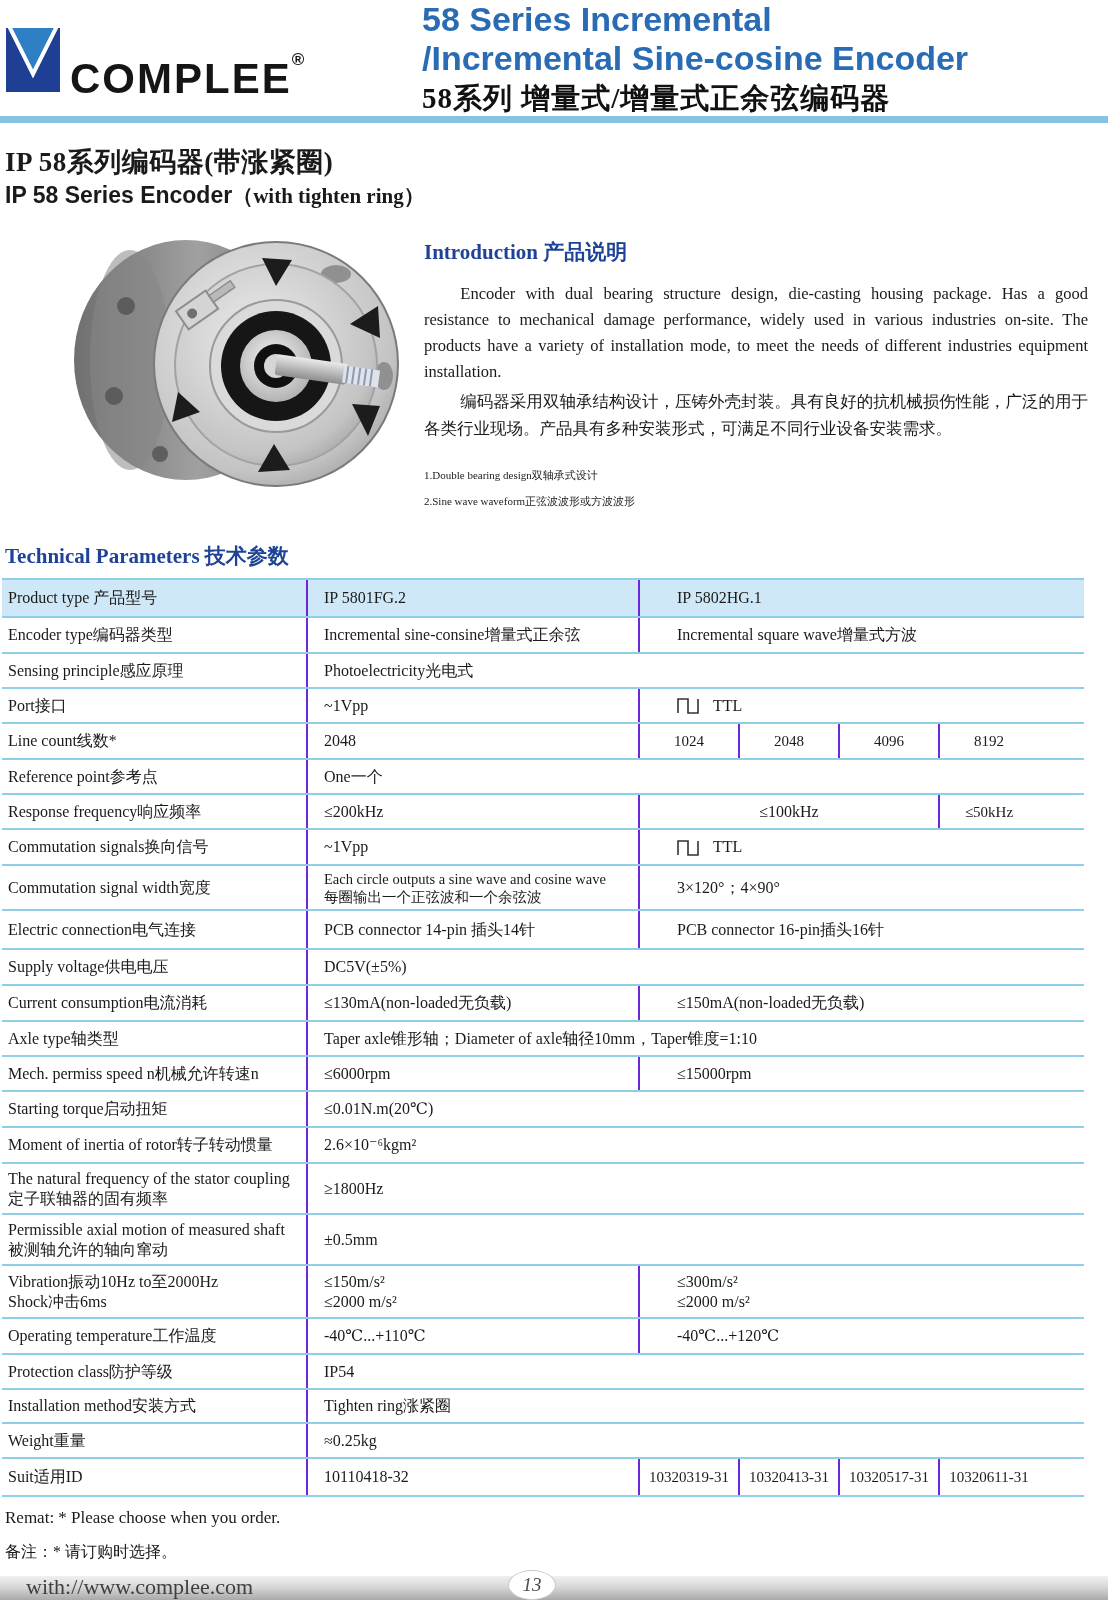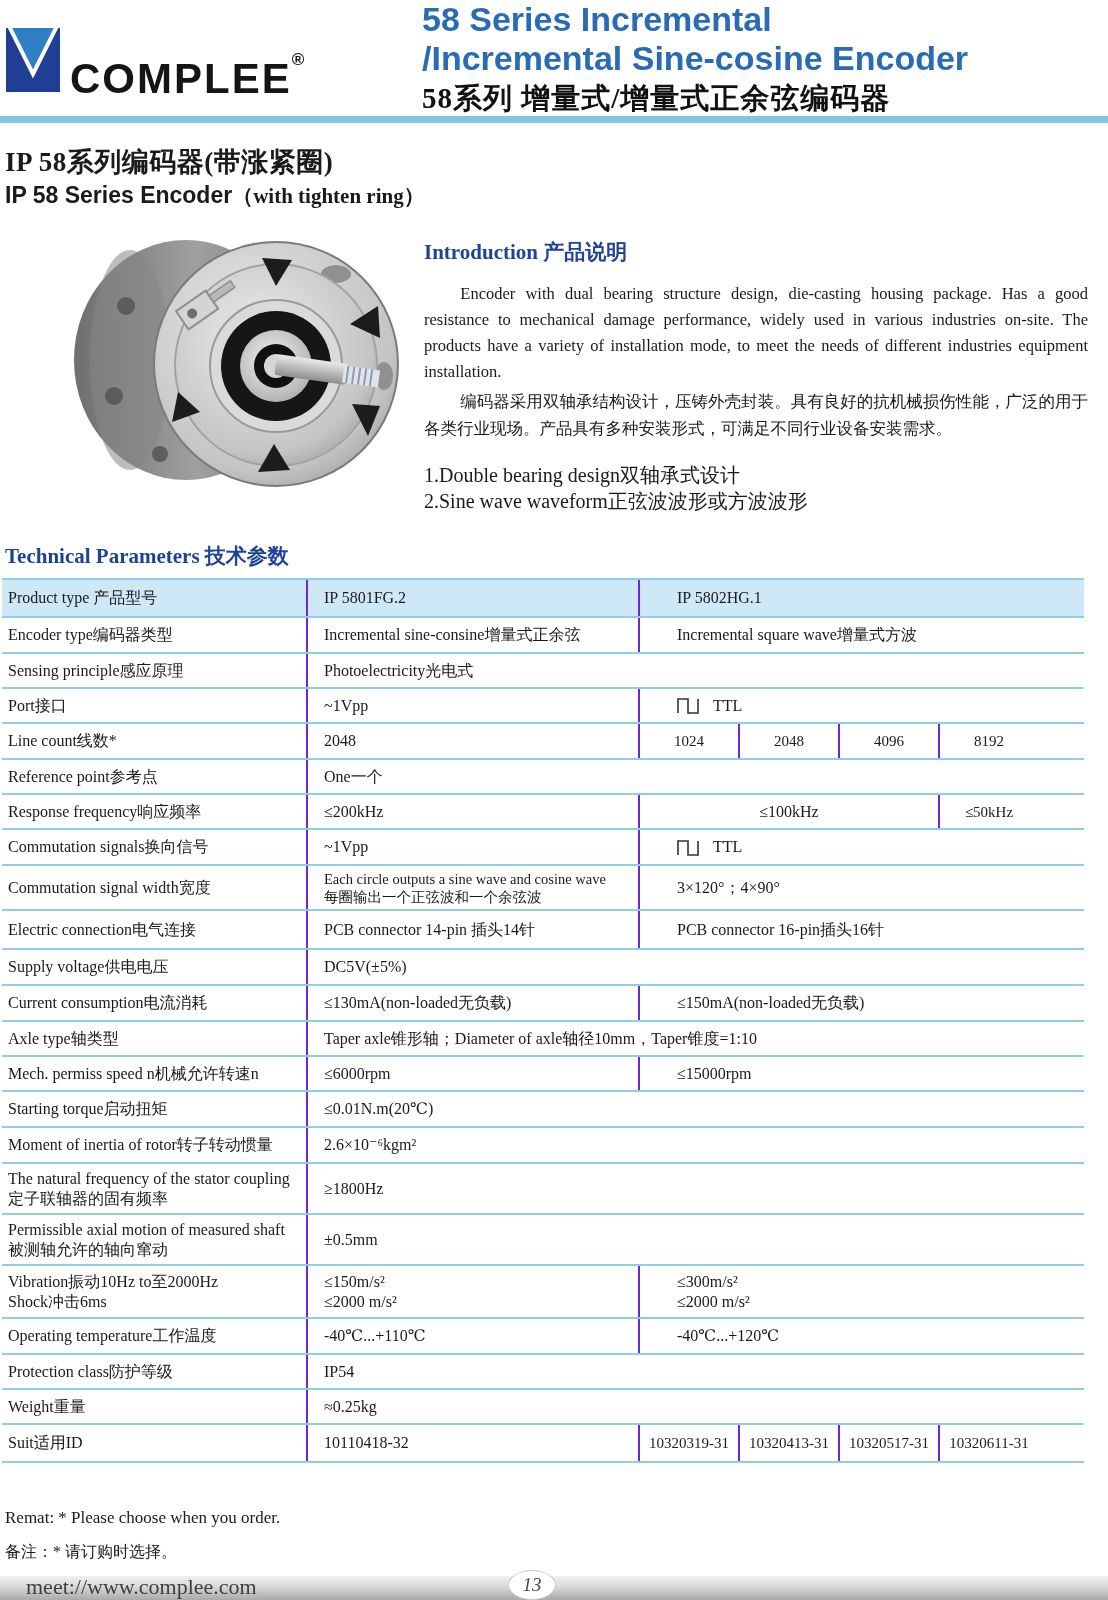--- a/index.html
+++ b/index.html
@@ -26,21 +26,21 @@
 
   
   .photo{position:absolute;left:68px;top:226px;width:352px;height:268px;}
   .intro-col{position:absolute;left:424px;top:238px;width:664px;}
   .sec-head{color:#1e4396;font-weight:700;font-size:21px;}
   .para{font-size:16.5px;line-height:26px;text-align:justify;text-indent:2.2em;margin:0;}
   .para-en{margin-top:15px;}
   .para-cn{margin-top:3px;line-height:27px;}
   .feat-head{margin-top:36px;}
   .feat-list{margin-top:20px;}
-  .feat-item{font-size:20px;line-height:26px;}
+  .feat-item{font-size:11px;line-height:26px;}
 
   
   .tech-head{position:absolute;left:5px;top:542px;font-weight:700;font-size:21px;color:#1e4396;}
   .t-table{position:absolute;left:2px;top:578px;width:1082px;border-top:2px solid #8fcde8;}
   .t-row{display:flex;box-sizing:border-box;border-bottom:2px solid #8fcde8;background:#fff;}
   .t-hdr{background:#cfe8f7;}
   .t-cell{display:flex;align-items:center;box-sizing:border-box;height:100%;
           padding-left:16px;font-size:16px;}
   .t-cell span.txt{white-space:pre-line;line-height:20px;}
   .w-label{width:304px;padding-left:6px;}
@@ -384,20 +384,28 @@
         </div>
       </div>
       <div class="t-row" style="height: 35px;">
         <div class="t-cell w-label">
           <span class="txt">Protection class防护等级</span>
         </div>
         <div class="t-cell w-ab vline">
           <span class="txt">IP54</span>
         </div>
       </div>
+      <div class="t-row" style="height: 34px;">
+        <div class="t-cell w-label">
+          <span class="txt">Installation method安装方式</span>
+        </div>
+        <div class="t-cell w-ab vline">
+          <span class="txt">Tighten ring涨紧圈</span>
+        </div>
+      </div>
       <div class="t-row" style="height: 35px;">
         <div class="t-cell w-label">
           <span class="txt">Weight重量</span>
         </div>
         <div class="t-cell w-ab vline">
           <span class="txt">≈0.25kg</span>
         </div>
       </div>
       <div class="t-row" style="height: 38px;">
         <div class="t-cell w-label">
@@ -418,16 +426,16 @@
         <div class="t-cell w-sub center vline">
           <span class="txt">10320611-31</span>
         </div>
       </div>
     </div>
 
   <div class="note-en">Remat: * Please choose when you order.</div>
   <div class="note-cn">备注：* 请订购时选择。</div>
 
   <div class="footer-bar"></div>
-  <div class="footer-url">meet://www.complee.com</div>
+  <div class="footer-url">with://www.complee.com</div>
   <div class="page-oval">13</div>
 
 </div>
 
 </body></html>

